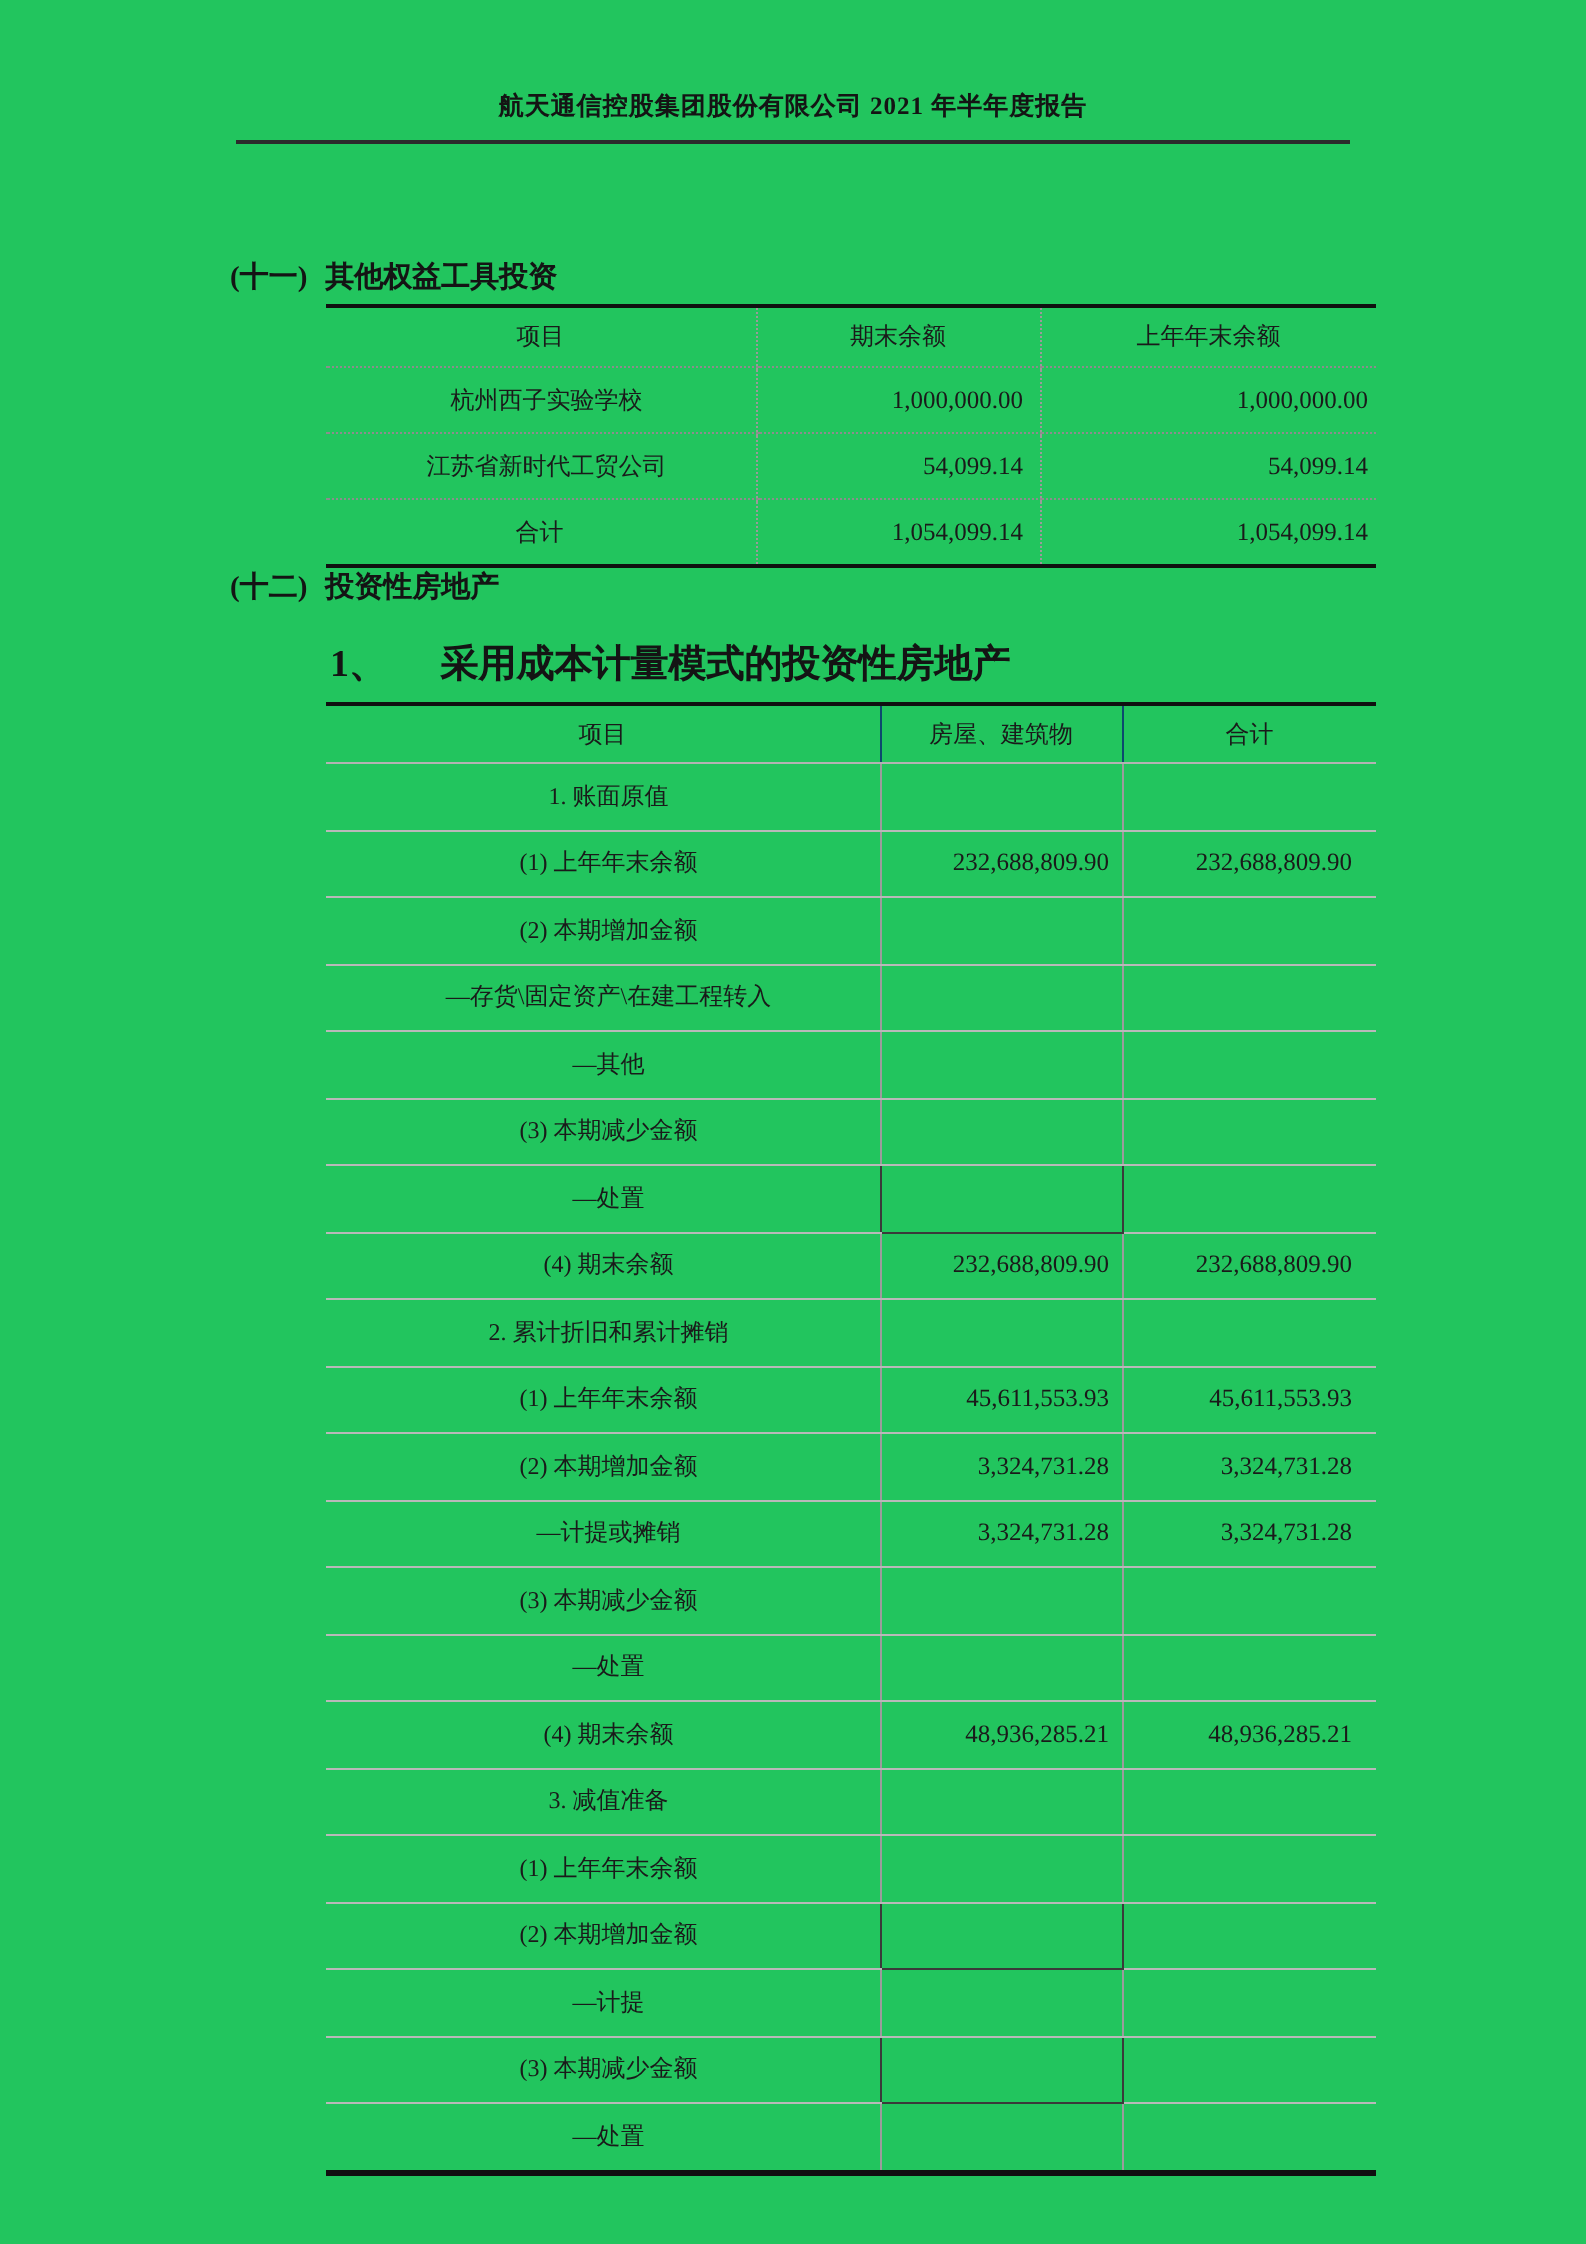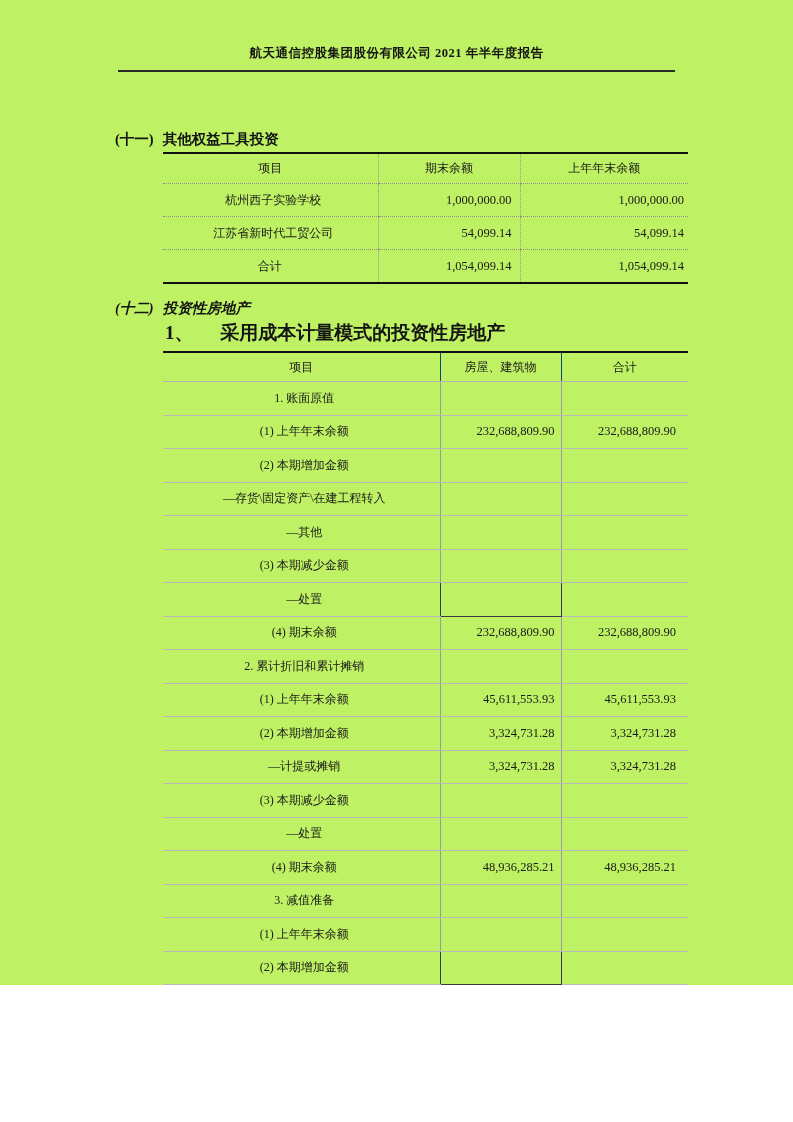--- a/index.html
+++ b/index.html
@@ -1,33 +1,33 @@
 <!DOCTYPE html>
 <html><head>
 <meta charset="utf-8">
 <style>
   html,body{margin:0;padding:0;background:#fff;}
   .page{
-    position:relative;width:793px;height:985px;background:#bef264;
+    position:relative;width:793px;height:1122px;background:#22c55e;
     font-family:"Liberation Serif","DejaVu Serif",serif;color:#141414;
     overflow:hidden;
   }
   
   .doc-header{
     position:absolute;top:45px;left:118px;width:557px;
     text-align:center;font-weight:bold;font-size:12.5px;letter-spacing:.5px;
     padding-bottom:8px;border-bottom:2.5px solid #2b2b2b;
   }
   
   .sec-heading{
     position:absolute;left:115px;font-size:14.5px;font-weight:bold;
     display:flex;gap:9px;line-height:17px;white-space:nowrap;
   }
   #sec11-heading{top:131px;}
-  #sec12-heading{top:300px;font-style:italic;}
+  #sec12-heading{top:286px;}
   .sub-heading{
     position:absolute;left:165px;top:324px;font-size:19px;font-weight:bold;
     line-height:17px;white-space:nowrap;
   }
   .sub-heading .sub-num{display:inline-block;margin-right:22px;}
   
   table.t{
     position:absolute;left:163px;width:525px;border-collapse:collapse;
     table-layout:fixed;font-size:12px;color:#1a1a1a;
   }

